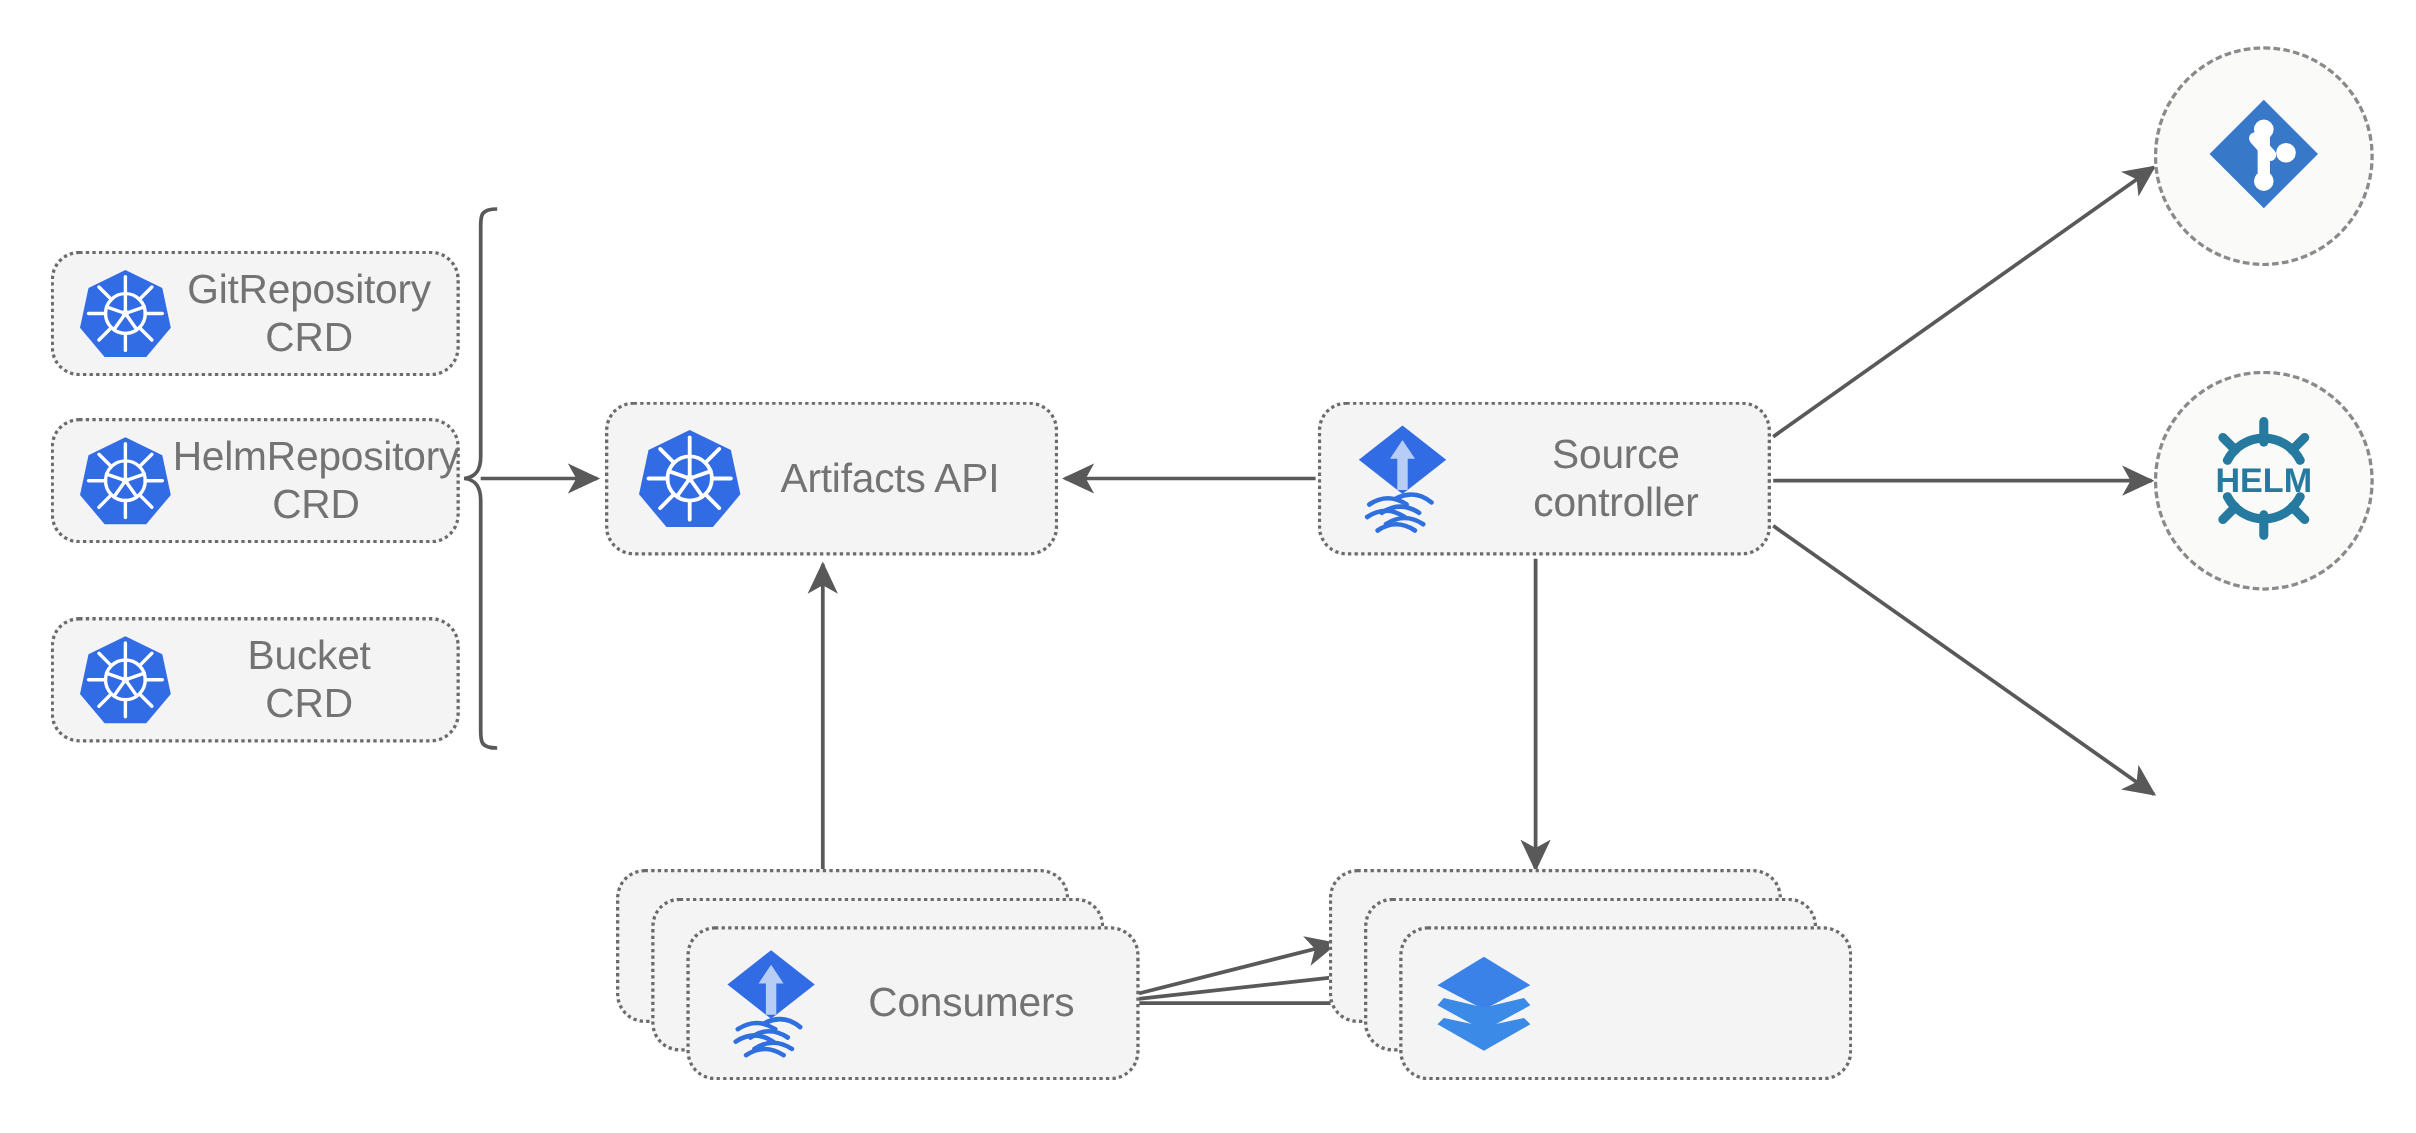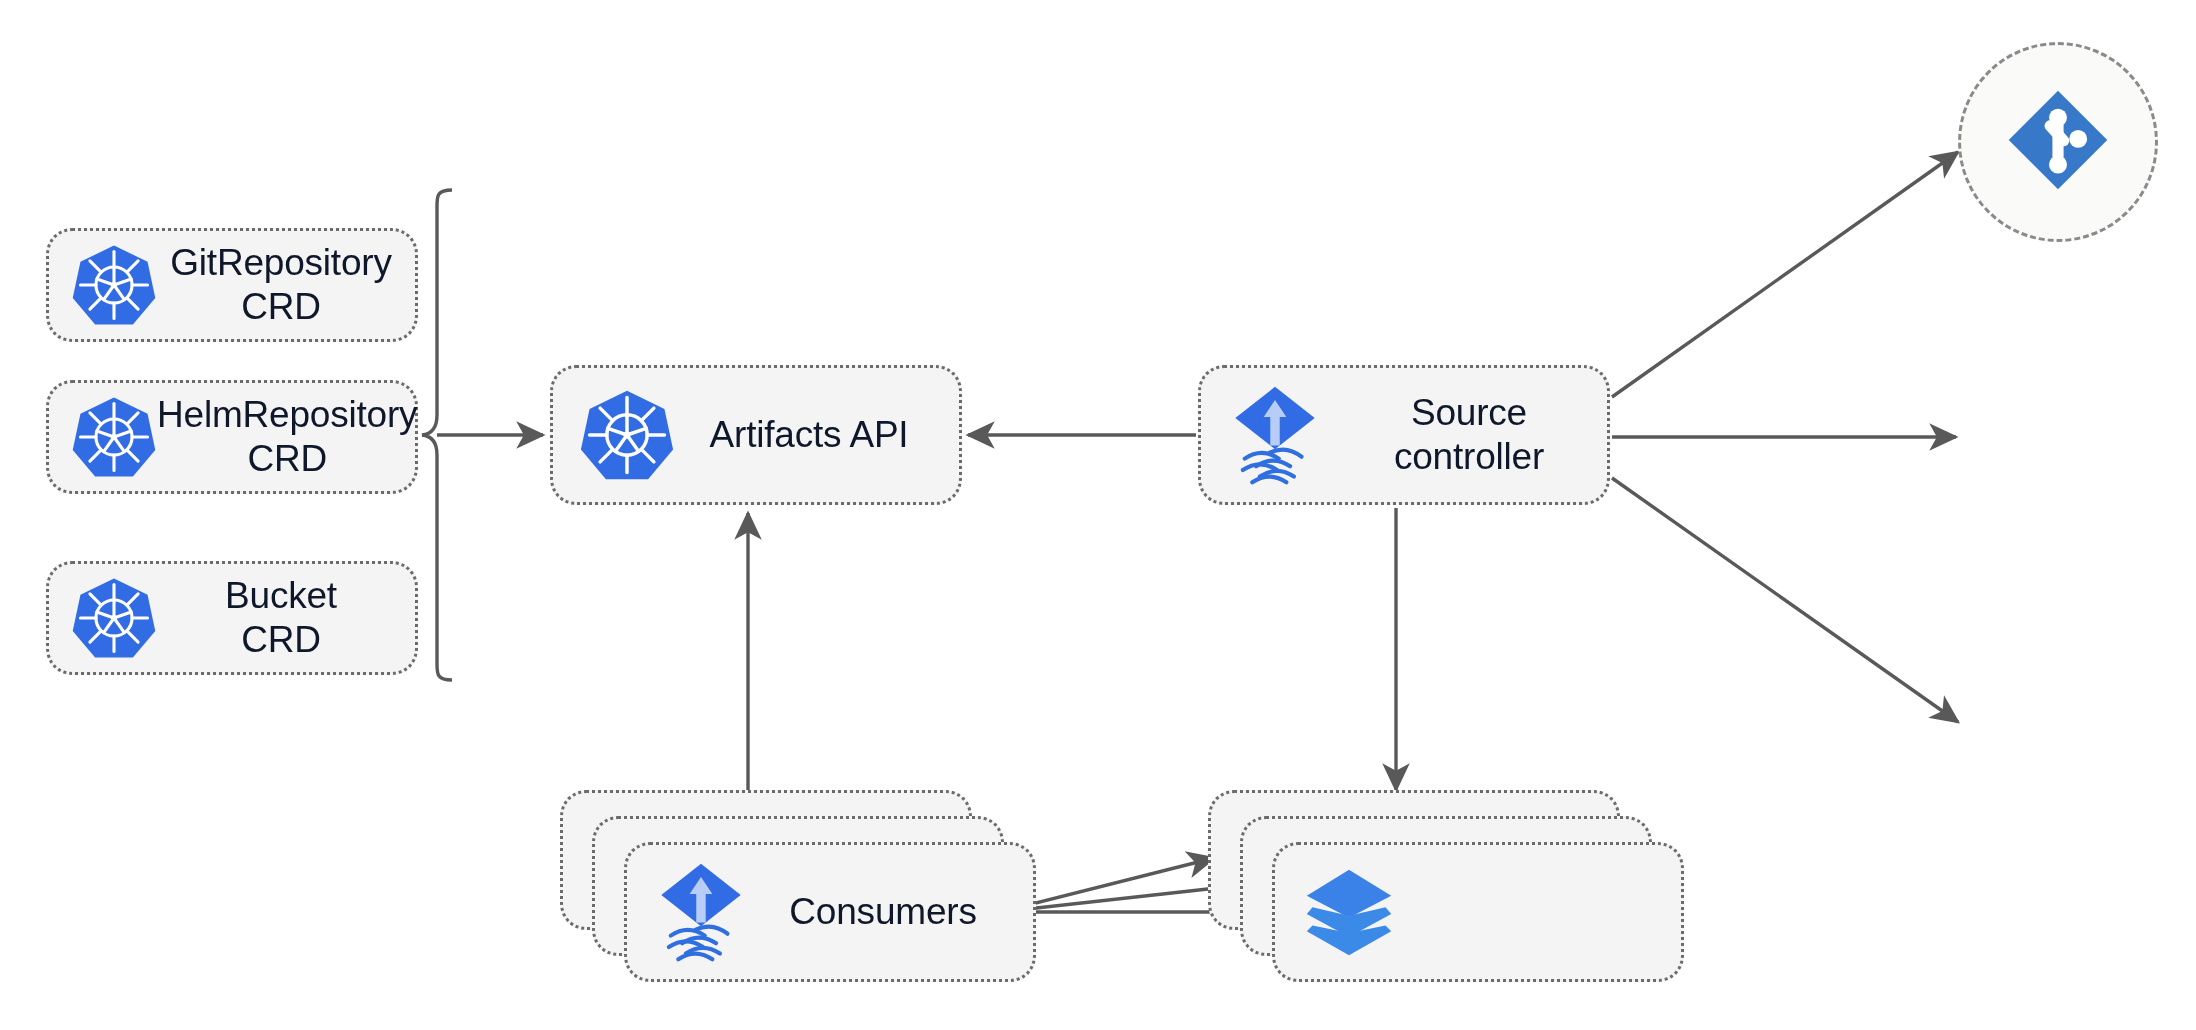--- a/index.html
+++ b/index.html
@@ -29,21 +29,21 @@
     background:#f4f4f4;
     border:3px dotted #6b6b6b;
     border-radius:26px;
     display:flex;
     align-items:center;
     justify-content:flex-start;
   }
   .node .label{
     font-size:37px;
     line-height:1.18;
-    color:#0f172a;
+    color:#737373;
     text-align:center;
     letter-spacing:-0.2px;
     white-space:pre-line;
   }
   .icon-slot{
     flex:0 0 auto;
     display:flex;
     align-items:center;
     justify-content:center;
   }
@@ -319,15 +319,32 @@
           <rect x="45" y="32" width="10" height="38" rx="5"></rect>
           <rect x="44" y="30" width="10" height="28" rx="5" transform="rotate(-42 49 44)"></rect>
           <circle cx="50" cy="30" r="8"></circle>
           <circle cx="50" cy="72" r="8"></circle>
           <circle cx="68" cy="49" r="8"></circle>
         </g>
       </svg>
     </span>
   </div>
 
+  <div class="circle-node" style="left:1958px; top:337px;">
+    <span>
+      <svg viewBox="0 0 120 120" width="124" height="124" xmlns="http://www.w3.org/2000/svg">
+        <g stroke="#277a9f" stroke-width="8" fill="none" stroke-linecap="round">
+          <path d="M28 44 A 36 36 0 0 1 92 44"></path>
+          <path d="M28 76 A 36 36 0 0 0 92 76"></path>
+          <line x1="60" y1="10" x2="60" y2="28"></line>
+          <line x1="60" y1="92" x2="60" y2="110"></line>
+          <line x1="24" y1="24" x2="35" y2="35"></line>
+          <line x1="85" y1="85" x2="96" y2="96"></line>
+          <line x1="96" y1="24" x2="85" y2="35"></line>
+          <line x1="35" y1="85" x2="24" y2="96"></line>
+        </g>
+        <text x="60" y="72" text-anchor="middle" font-family="Liberation Sans, sans-serif" font-size="30" font-weight="bold" fill="#277a9f">HELM</text>
+      </svg>
+    </span>
+  </div>
 
 
 </div>
 
 </body></html>

